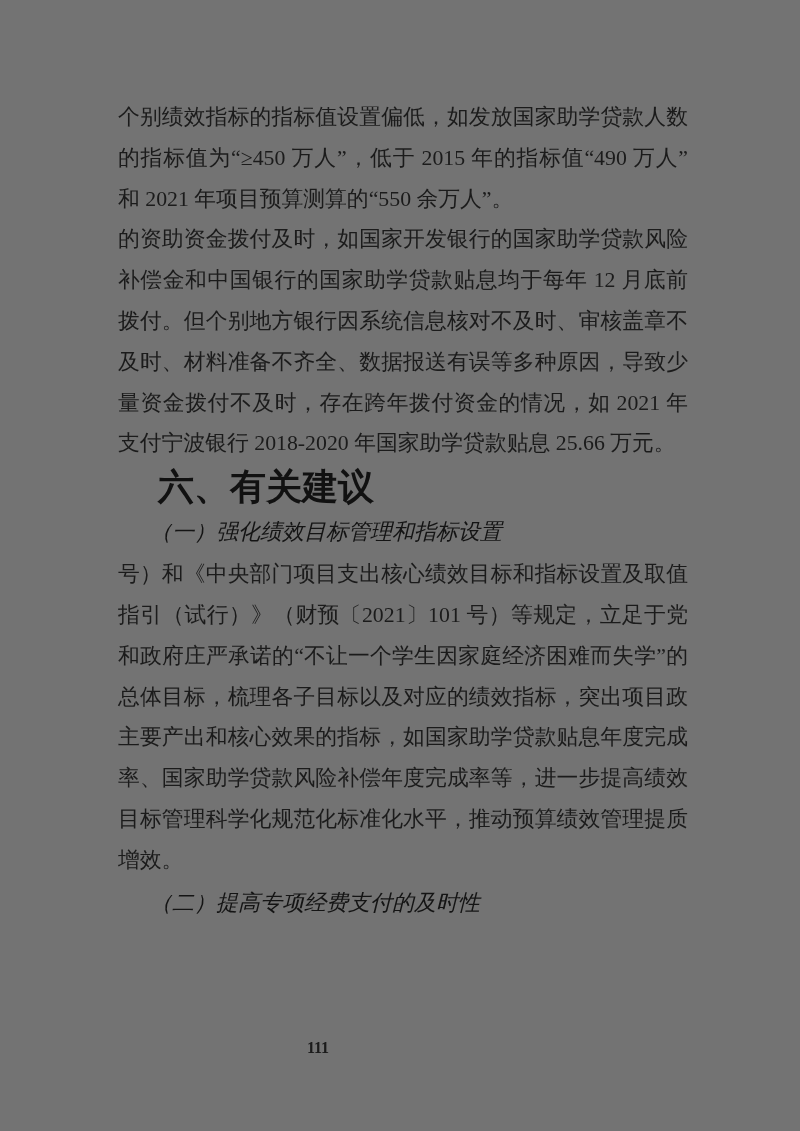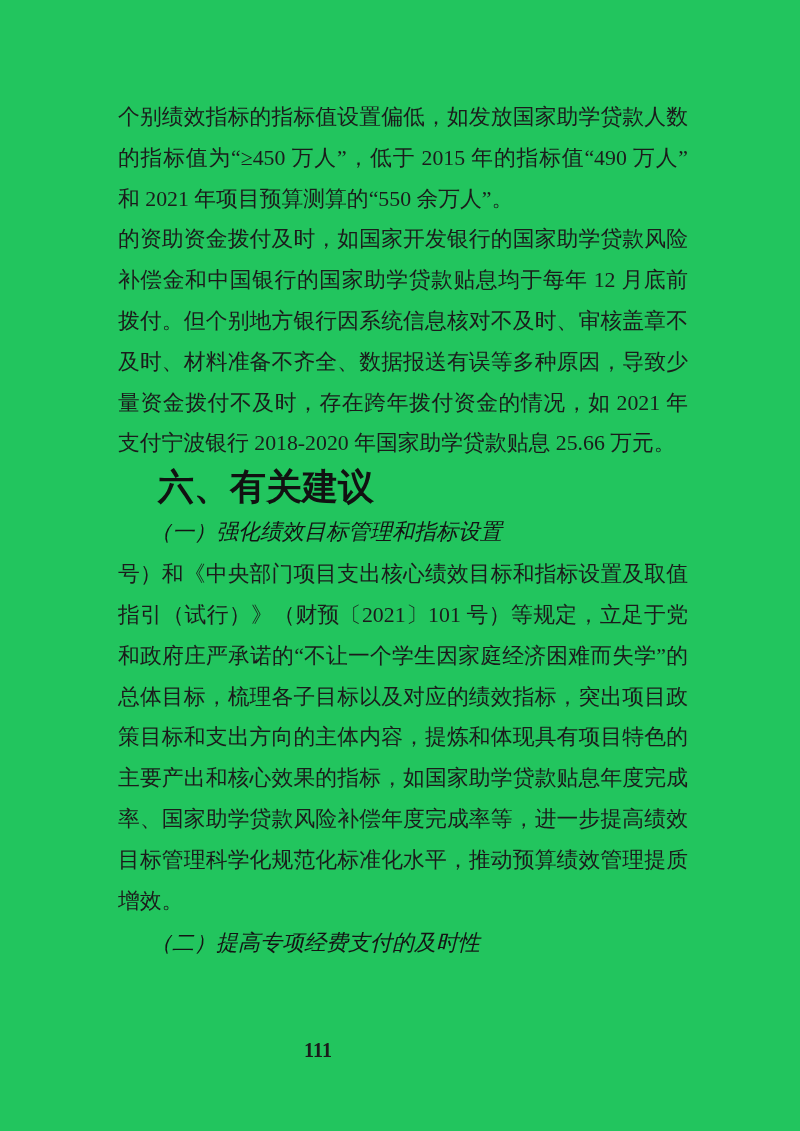--- a/index.html
+++ b/index.html
@@ -6,21 +6,21 @@
   body {
     width: 800px; height: 1131px;
     background: #ffffff;
     font-family: "Liberation Serif", serif;
     color: #1b1b1b;
     overflow: hidden;
   }
   .page {
     position: relative;
     width: 800px; height: 1131px;
-    background: #22c55e;
+    background: #737373;
   }
   .content {
     position: absolute;
     left: 118px; top: 97px;
     width: 570px;
     font-size: 21.8px;
   }
   .para { margin: 0; }
   .line {
     height: 40.8px;
@@ -48,21 +48,21 @@
     padding-left: 32px;
     white-space: nowrap;
     color: #141414;
   }
   .page-number {
     position: absolute;
     top: 1039px; left: 0;
     width: 636px;
     text-align: center;
     font-family: "Liberation Serif", serif;
-    font-size: 20px;
+    font-size: 16px;
     font-weight: 700;
     color: #1b1b1b;
   }
 </style>
 </head>
 <body style="background: rgb(255, 255, 255); color: rgb(27, 27, 27);">
 
 <div class="page">
   <div class="content">
       <div class="para">
@@ -78,21 +78,20 @@
         <div class="line">量资金拨付不及时，存在跨年拨付资金的情况，如 2021 年</div>
         <div class="line last">支付宁波银行 2018-2020 年国家助学贷款贴息 25.66 万元。</div>
       </div>
       <div class="section-heading">六、有关建议</div>
       <div class="subsection-heading">（一）强化绩效目标管理和指标设置</div>
       <div class="para">
         <div class="line">号）和《中央部门项目支出核心绩效目标和指标设置及取值</div>
         <div class="line">指引（试行）》（财预〔2021〕101 号）等规定，立足于党</div>
         <div class="line">和政府庄严承诺的“不让一个学生因家庭经济困难而失学”的</div>
         <div class="line">总体目标，梳理各子目标以及对应的绩效指标，突出项目政</div>
-        <div class="line">策目标和支出方向的主体内容，提炼和体现具有项目特色的</div>
         <div class="line">主要产出和核心效果的指标，如国家助学贷款贴息年度完成</div>
         <div class="line">率、国家助学贷款风险补偿年度完成率等，进一步提高绩效</div>
         <div class="line">目标管理科学化规范化标准化水平，推动预算绩效管理提质</div>
         <div class="line last">增效。</div>
       </div>
       <div class="subsection-heading">（二）提高专项经费支付的及时性</div>
     </div>
   <div class="page-number">111</div>
 </div>
 

